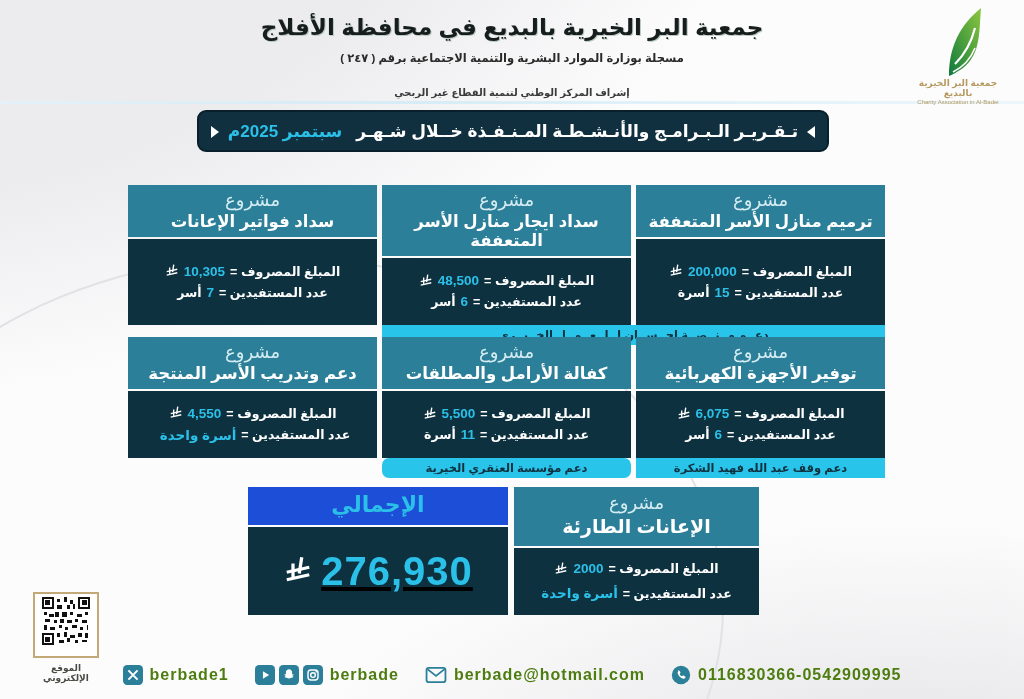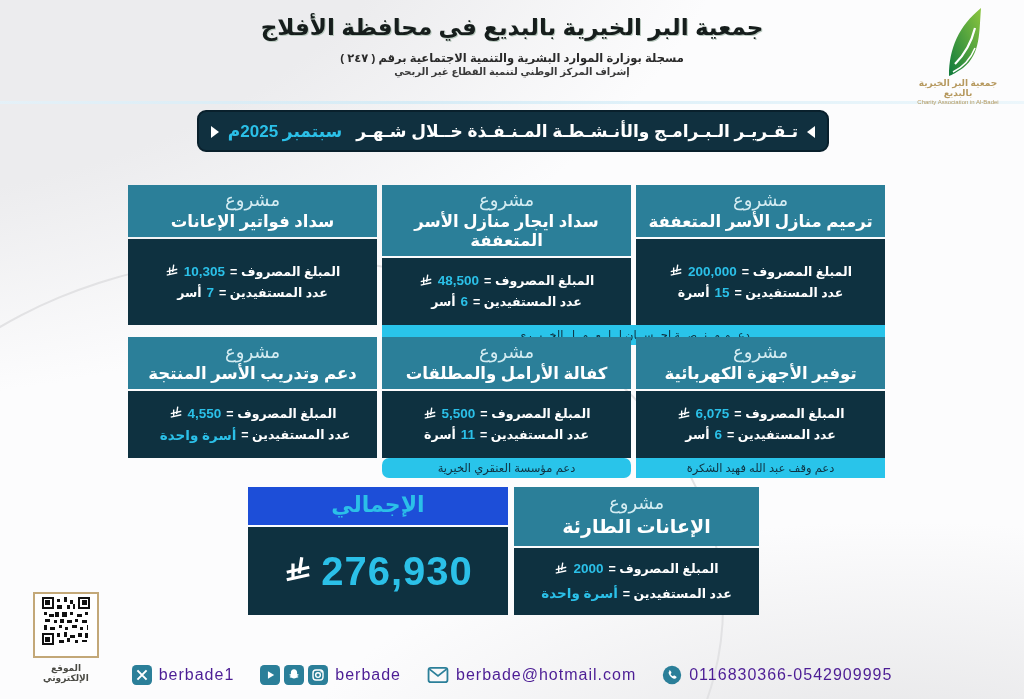--- a/index.html
+++ b/index.html
@@ -11,21 +11,21 @@
       radial-gradient(ellipse 1500px 950px at -18% -28%, #ececee 0%, #ececee 42%, rgba(236,236,238,0) 63%),
       #fcfcfd;
   }
   .arc{position:absolute;left:-180px;bottom:-260px;width:900px;height:700px;border:2px solid #e2e2e4;border-radius:50%;pointer-events:none;}
   .blue-line{position:absolute;top:101px;left:0;width:100%;height:3px;background:linear-gradient(90deg,#e3f2fa,#cfeaf6 40%,#e8f5fb);opacity:.8;}
 
   
   .header{position:absolute;top:14px;left:0;width:100%;text-align:center;direction:rtl;}
   .header .title{font-size:23px;font-weight:bold;color:#161d1c;text-shadow:1px 1px 0 #b9c9bf;letter-spacing:0;}
   .header .sub1{margin-top:10px;font-size:11.5px;font-weight:bold;color:#2a2a2a;}
-  .header .sub2{margin-top:1px;font-size:10px;font-weight:bold;color:#3a3a3a;}
+  .header .sub2{margin-top:22px;font-size:10px;font-weight:bold;color:#3a3a3a;}
 
   .logo{position:absolute;top:6px;right:18px;width:96px;text-align:center;}
   .logo svg{display:block;margin:0 auto;}
   .logo .logo-ar{font-size:9px;font-weight:bold;color:#b6995f;margin-top:-2px;}
   .logo .logo-en{font-size:6px;color:#b6995f;margin-top:1px;}
 
   
   .banner{
     position:absolute;top:110px;left:197px;width:632px;height:42px;box-sizing:border-box;
     background:#10303f;border:2px solid #09202c;border-radius:9px;
@@ -45,46 +45,46 @@
   .card-header{background:#2b7f99;text-align:center;padding:4px 4px 6px;}
   .card-kicker{font-size:18px;color:#d4ecf2;}
   .card-title{font-size:16.5px;font-weight:bold;color:#ffffff;margin-top:1px;}
   .card-body{background:#0e3140;margin-top:2px;padding:7px 12px 8px;flex:1;min-height:52px;
     display:flex;flex-direction:column;justify-content:center;gap:6px;}
   .stat{display:flex;align-items:center;justify-content:center;gap:5px;direction:rtl;}
   .stat-label{font-size:12.5px;font-weight:bold;color:#ffffff;}
   .stat-value{font-size:13.5px;font-weight:bold;color:#2bc0e8;}
   .stat-unit{font-size:12.5px;font-weight:bold;color:#ffffff;}
   .riyal{display:inline-flex;align-items:center;}
-  .strip{background:#29c4ea;color:#0e3140;font-size:11.5px;font-weight:normal;text-align:center;
+  .strip{background:#29c4ea;color:#0e3140;font-size:11.5px;font-weight:bold;text-align:center;
     padding:3px 2px;letter-spacing:1px;}
   .strip.span2{grid-column:1 / 3;}
   .strip.col1{grid-column:1 / 2;}
   .strip.col2{grid-column:2 / 3;border-radius:7px;}
 
   
   .bottom{position:absolute;top:487px;left:248px;width:511px;display:flex;gap:6px;direction:ltr;}
   .total-block{width:260px;display:flex;flex-direction:column;}
   .total-header{background:#1d4ed8;text-align:center;padding:5px 0 7px;font-size:22px;font-weight:bold;color:#2bc0e8;}
-  .total-body{background:#0e3140;margin-top:2px;flex:1;display:flex;align-items:center;justify-content:center;gap:8px;direction:rtl;min-height:74px;}
+  .total-body{background:#0e3140;margin-top:2px;flex:1;display:flex;align-items:center;justify-content:center;gap:8px;direction:rtl;min-height:74px;text-decoration:underline;}
   .total-amount{font-size:40px;font-weight:bold;color:#2bc0e8;letter-spacing:1px;}
   .emg-card{width:245px;display:flex;flex-direction:column;}
   .emg-card .card-header{padding:5px 4px 8px;}
   .emg-card .card-title{font-size:19px;}
   .emg-card .card-body{gap:9px;}
 
   
   .qr-wrap{position:absolute;left:30px;bottom:16px;width:72px;text-align:center;}
   .qr-box{width:56px;height:56px;margin:0 auto;background:#ffffff;border:2px solid #c3a878;padding:3px;}
   .qr-label{margin-top:5px;font-size:9px;font-weight:bold;color:#4a4a44;}
 
   
   .footer{position:absolute;left:0;bottom:14px;width:100%;display:flex;align-items:center;justify-content:center;gap:26px;direction:ltr;}
   .f-item{display:flex;align-items:center;gap:7px;}
-  .f-text{font-size:16px;font-weight:normal;color:#4c1d95;letter-spacing:1px;}
+  .f-text{font-size:16px;font-weight:bold;color:#4d7c0f;letter-spacing:1px;}
   .icon{display:inline-flex;}
   .icon-group{display:flex;gap:4px;}
 </style>
 </head>
 <body>
 
 <div class="arc"></div>
 <div class="blue-line"></div>
 
 <div class="header">

